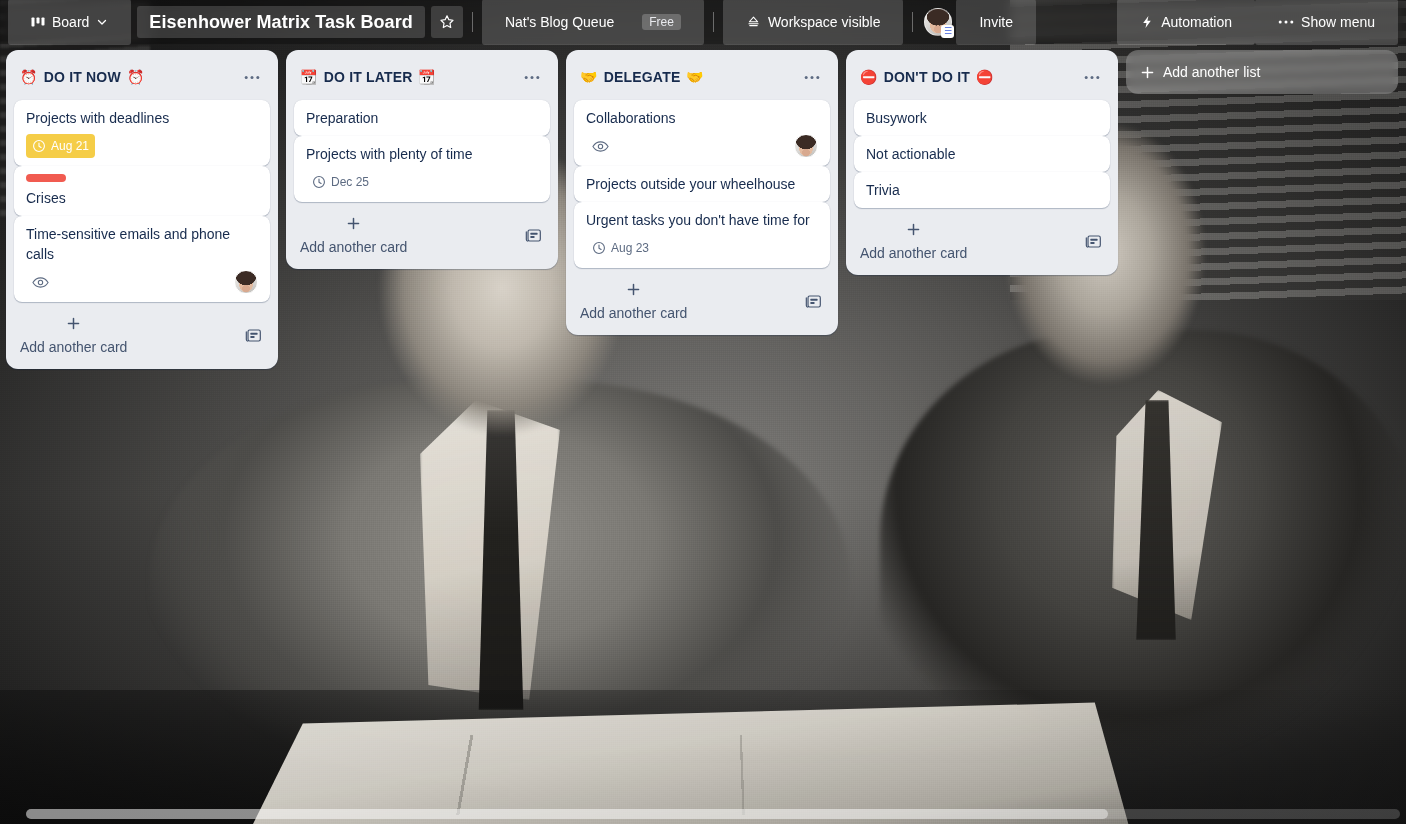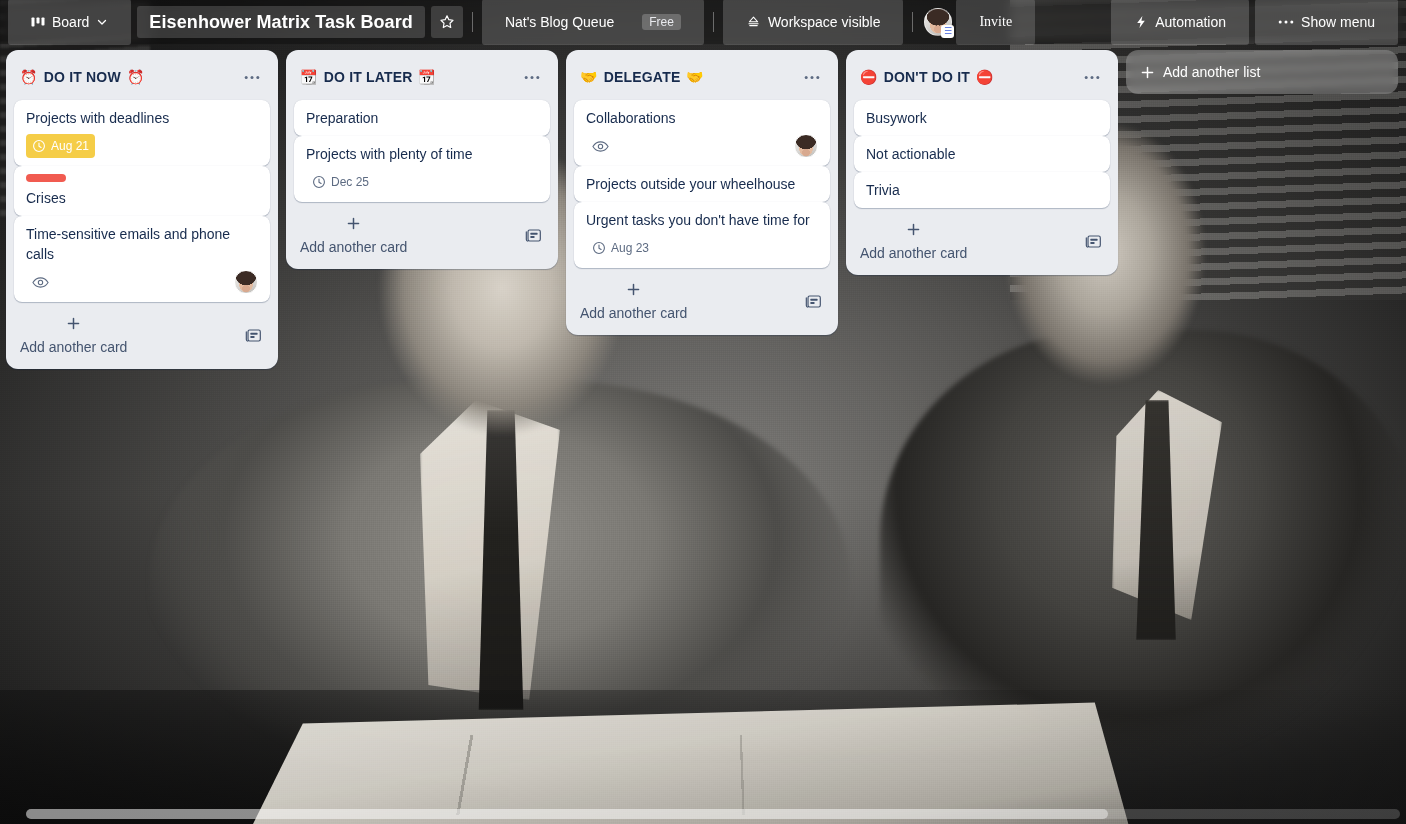--- a/index.html
+++ b/index.html
@@ -142,21 +142,21 @@
     color: #ffffff;
   }
   .tb-btn {
     display: flex; align-items: center; gap: 7px;
     height: 46px; padding: 0 23px;
     border-radius: 3px;
     background: rgba(255,255,255,0.18);
     color: #fff; font-size: 14px; line-height: 1;
     white-space: nowrap; cursor: pointer;
   }
-  .tb-btn.ghost { background: rgba(255,255,255,0.16); font-family: Liberation Serif, serif; }
+  .tb-btn.ghost { background: rgba(255,255,255,0.16); }
   .tb-title {
     font-size: 18px; font-weight: 700; letter-spacing: .1px;
     padding: 0 12px; height: 32px; display: flex; align-items: center;
     border-radius: 3px; background: rgba(255,255,255,0.16);
     margin-left: 6px; cursor: pointer;
   }
   .tb-star {
     width: 32px; height: 32px; margin-left: 6px;
     display: flex; align-items: center; justify-content: center;
     border-radius: 3px; background: rgba(255,255,255,0.16); cursor: pointer;
@@ -185,21 +185,21 @@
     border: 1px solid rgba(255,255,255,0.55);
     overflow: hidden;
   }
   .avatar-badge {
     position: absolute; right: -2px; bottom: -2px;
     width: 13px; height: 13px; border-radius: 3px;
     background: #ffffff;
     display: flex; align-items: center; justify-content: center;
     font-size: 9px; color: #3b5bdb; line-height: 1;
   }
-  .tb-right { margin-left: auto; display: flex; align-items: flex-end; gap: 6px; }
+  .tb-right { margin-left: auto; display: flex; align-items: flex-end; }
 
   
   #board-canvas {
     position: absolute; left: 0; top: 44px;
     width: 1406px; height: 780px;
     z-index: 10;
     display: flex; align-items: flex-start;
     gap: 8px; padding: 6px 0 0 6px;
     overflow: hidden;
   }

